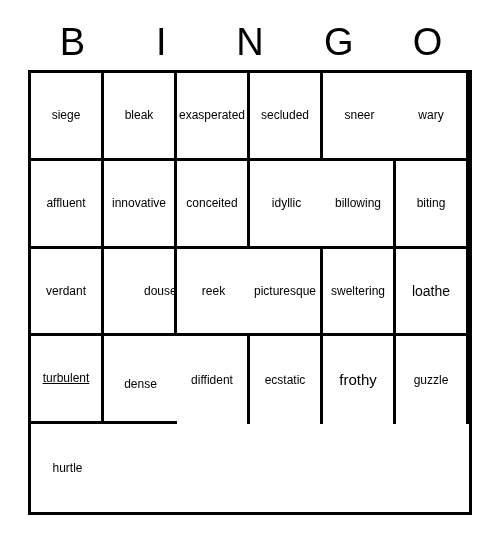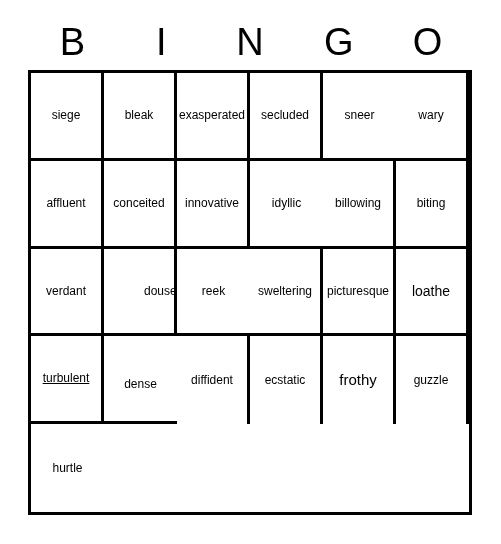--- a/index.html
+++ b/index.html
@@ -110,24 +110,24 @@
         <span class="cell-word" style="font-size: 12px;">sneer</span>
       </div>
 
     <div class="cell">
         <span class="cell-word" style="font-size: 12px;">wary</span>
       </div>
     <div class="cell">
         <span class="cell-word" style="font-size: 12px;">affluent</span>
       </div>
     <div class="cell">
-        <span class="cell-word" style="font-size: 12px;">conceited</span>
+        <span class="cell-word" style="font-size: 12px;">innovative</span>
       </div>
     <div class="cell">
-        <span class="cell-word" style="font-size: 12px;">innovative</span>
+        <span class="cell-word" style="font-size: 12px;">conceited</span>
       </div>
     <div class="cell last-col">
         <span class="cell-word" style="font-size: 12px;">idyllic</span>
       </div>
 
     <div class="cell">
         <span class="cell-word" style="font-size: 12px;">billowing</span>
       </div>
     <div class="cell">
         <span class="cell-word" style="font-size: 12px;">biting</span>
@@ -136,24 +136,24 @@
         <span class="cell-word" style="font-size: 12px;">verdant</span>
       </div>
     <div class="cell">
         <span class="cell-word" style="font-size: 12px; padding-left: 40px;">douse</span>
       </div>
     <div class="cell last-col">
         <span class="cell-word" style="font-size: 12px;">reek</span>
       </div>
 
     <div class="cell">
-        <span class="cell-word" style="font-size: 12px;">sweltering</span>
+        <span class="cell-word" style="font-size: 12px;">picturesque</span>
       </div>
     <div class="cell">
-        <span class="cell-word" style="font-size: 12px;">picturesque</span>
+        <span class="cell-word" style="font-size: 12px;">sweltering</span>
       </div>
     <div class="cell">
         <span class="cell-word" style="font-size: 14px;">loathe</span>
       </div>
     <div class="cell">
         <span class="cell-word" style="font-size: 12px; text-decoration: underline;">turbulent</span>
       </div>
     <div class="cell last-col">
         <span class="cell-word" style="font-size: 12px; margin-top: 12px;">dense</span>
       </div>

